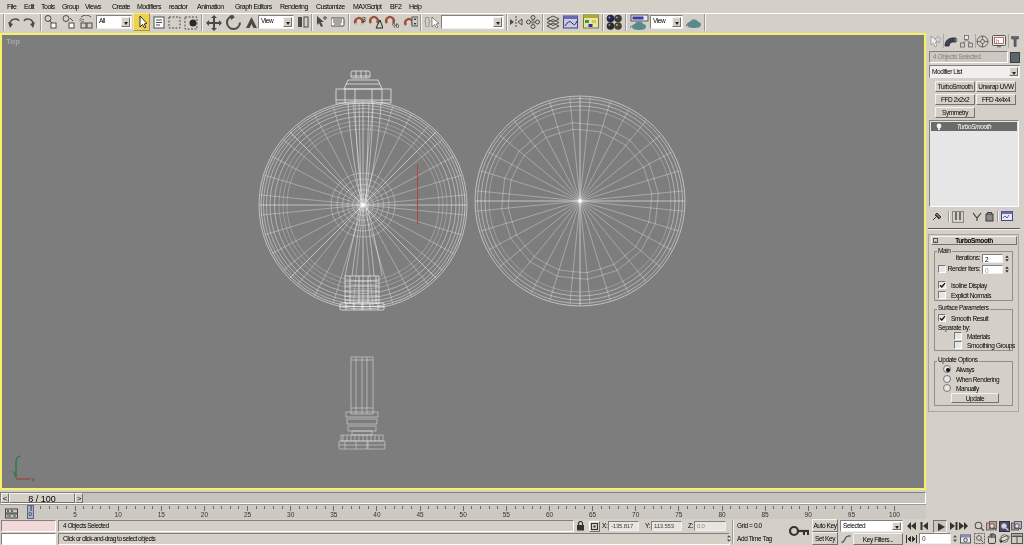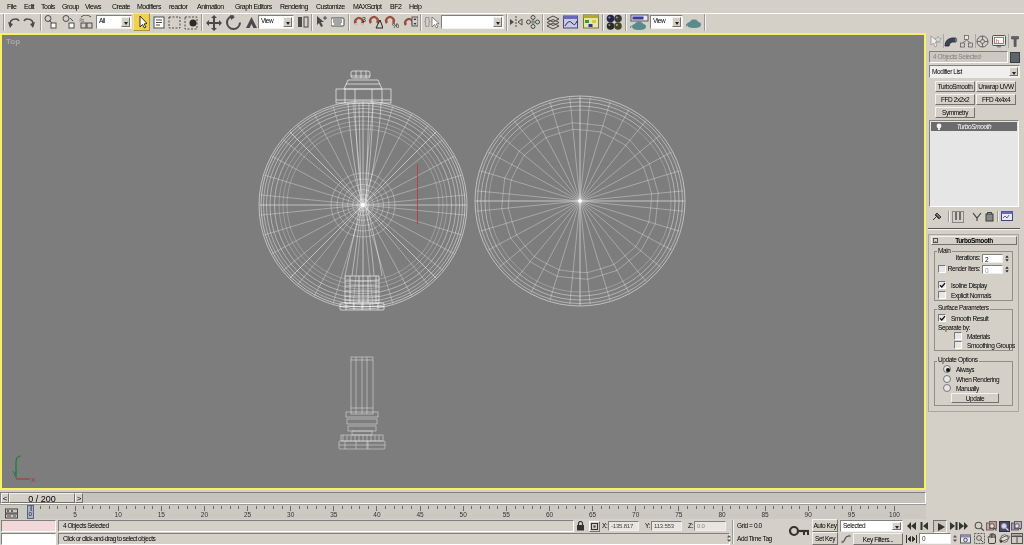--- a/index.html
+++ b/index.html
@@ -552,21 +552,21 @@
       <span class="radio" style="left:17px;top:342px;"></span>
       <span style="position:absolute;left:30px;top:343px;font-size:6.5px;letter-spacing:-0.4px;color:#000;white-space:nowrap;">When Rendering</span>
       <span class="radio" style="left:17px;top:351px;"></span>
       <span style="position:absolute;left:30px;top:352px;font-size:6.5px;letter-spacing:-0.4px;color:#000;white-space:nowrap;">Manually</span>
       <div class="btn" style="left:25px;top:360px;width:48px;height:10px;line-height:9px;font-size:6.5px;letter-spacing:-0.4px;">Update</div>
     </div>
 
   <div class="abs" style="left:0;top:490px;width:926px;height:14px;background:#d4d0c8;">
     <div class="abs sunken" style="left:0;top:2px;width:926px;height:12px;background:#c6c3bd;"></div>
     <div class="btn" style="left:1px;top:3px;width:8px;height:10px;font-size:8px;line-height:9px;">&lt;</div>
-    <div class="btn" style="left:9px;top:3px;width:66px;height:10px;line-height:10px;font-size:9px;">0 / 200</div>
+    <div class="btn" style="left:9px;top:3px;width:66px;height:10px;line-height:10px;font-size:9px;">8 / 100</div>
     <div class="btn" style="left:75px;top:3px;width:8px;height:10px;font-size:8px;line-height:9px;">&gt;</div>
   </div>
 
   <div id="trackbar" class="abs" style="left:0;top:504px;width:926px;height:15px;background:#ccc9c2;border-top:1px solid #9a9a9a;">
       <svg class="abs" style="left:5px;top:3px;" width="13" height="11" viewBox="0 0 13 11">
         <rect x="0.5" y="1" width="12" height="4" fill="none" stroke="#444"></rect>
         <rect x="0.5" y="6" width="12" height="4" fill="none" stroke="#444"></rect>
         <circle cx="3" cy="3" r="1" fill="#444"></circle>
         <circle cx="7" cy="3" r="1" fill="#444"></circle>
         <path d="M2 8 L6 8 M8 8 L11 8" stroke="#444"></path>

